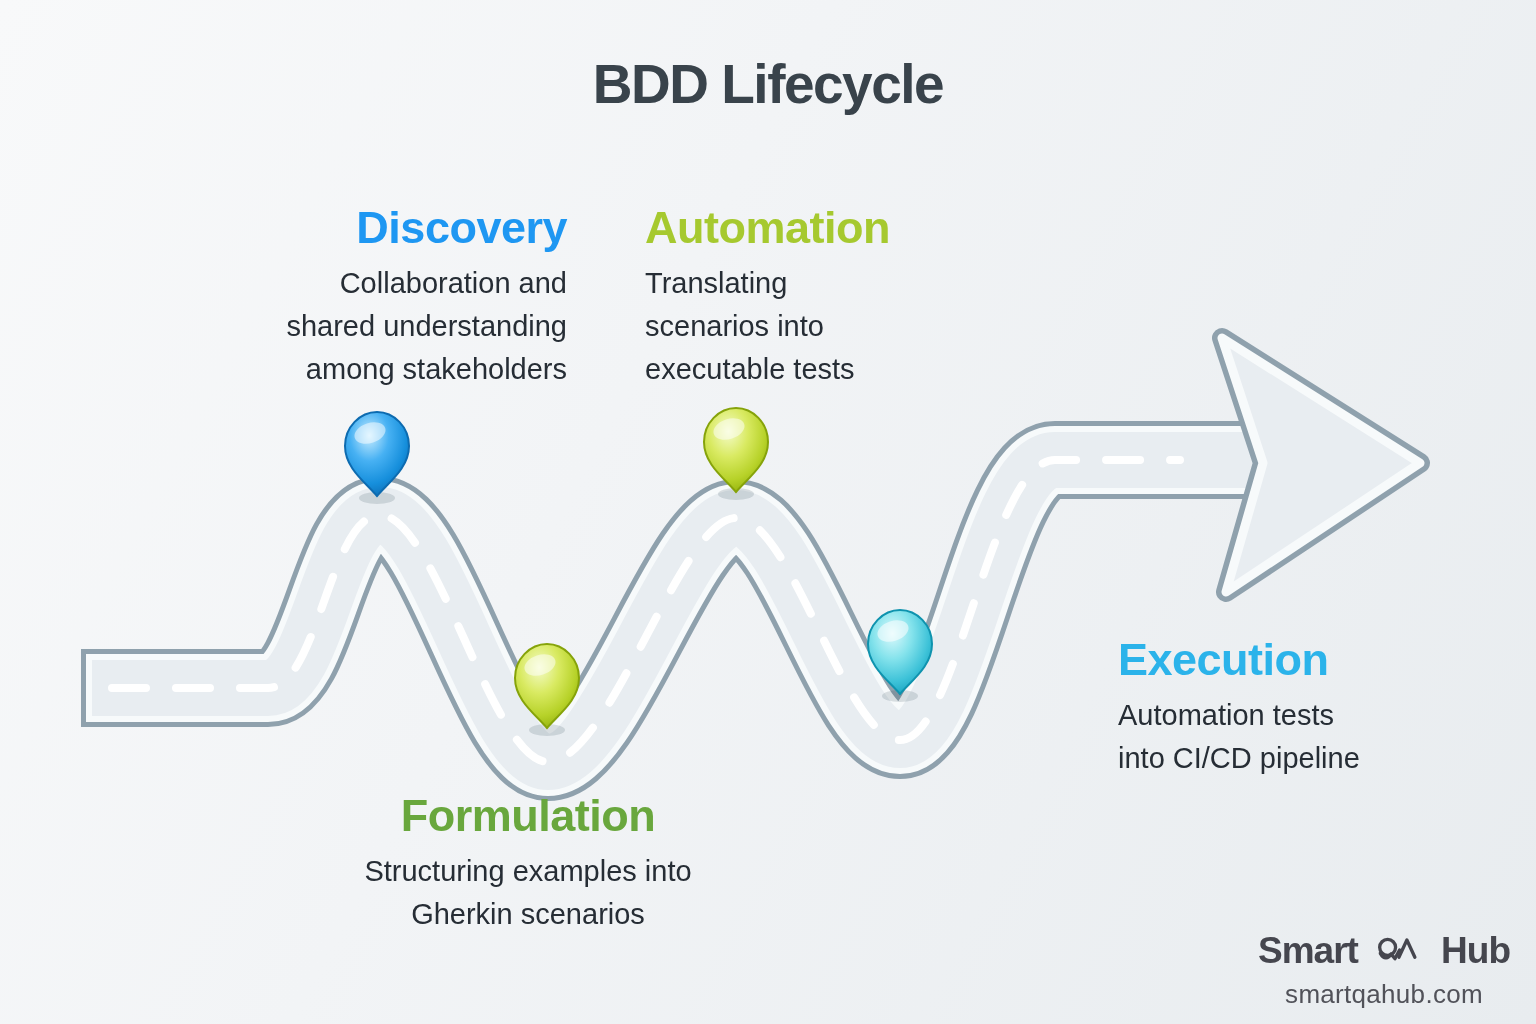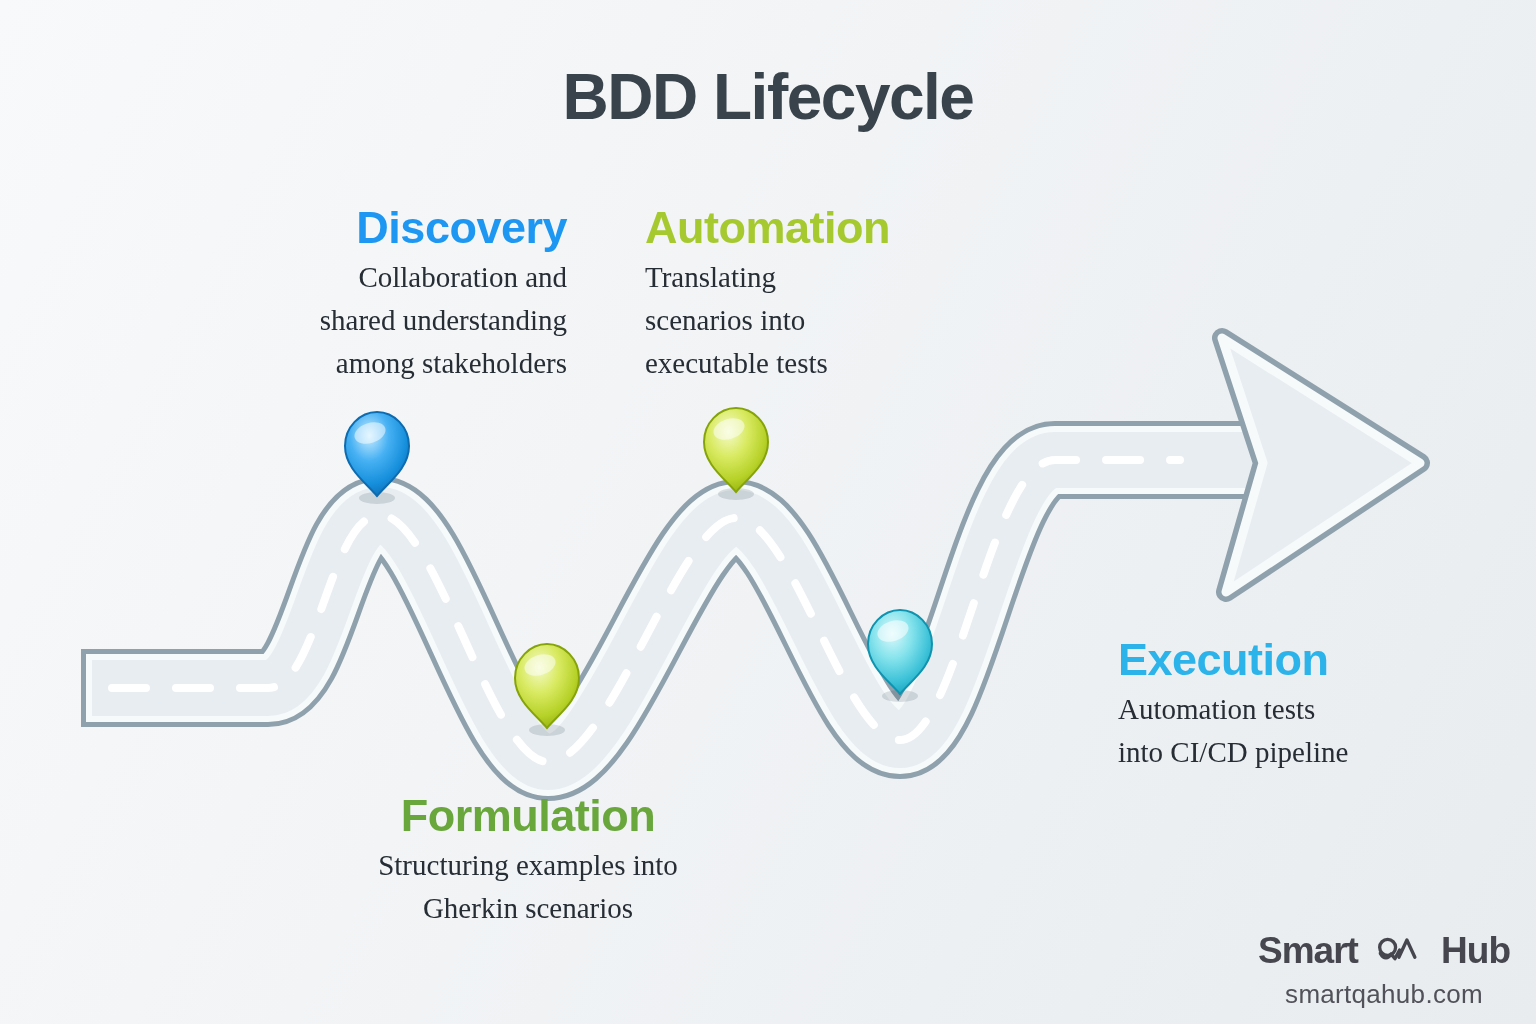--- a/index.html
+++ b/index.html
@@ -3,28 +3,28 @@
 <meta charset="utf-8">
 <style>
   html,body{margin:0;padding:0;background:#dfe3e6;}
   .canvas{
     position:relative;width:1536px;height:1024px;overflow:hidden;
     background:linear-gradient(118deg,#f8f9fa 0%,#f2f4f6 40%,#e8ecef 100%);
     font-family:"Liberation Sans",sans-serif;
   }
   .diagram-svg{position:absolute;left:0;top:0;width:1536px;height:1024px;}
   .title{
-    position:absolute;top:60px;left:0;width:100%;text-align:center;
-    font-size:64px;font-weight:700;color:#39434b;letter-spacing:-1.5px;
+    position:absolute;top:52px;left:0;width:100%;text-align:center;
+    font-size:55px;font-weight:700;color:#39434b;letter-spacing:-1.5px;
   }
   .stage{position:absolute;}
   .stage-heading{font-size:45px;font-weight:700;letter-spacing:-0.5px;line-height:1.05;}
   .stage-desc{
     font-size:29px;color:#262d35;line-height:1.47;white-space:pre-line;
-    margin-top:5px;font-weight:400;font-family:Liberation Serif, serif;
+    margin-top:11px;font-weight:400;
   }
   .stage--discovery{left:183px;top:204px;width:384px;text-align:right;}
   .stage--automation{left:645px;top:204px;width:340px;text-align:left;}
   .stage--formulation{left:328px;top:792px;width:400px;text-align:center;}
   .stage--execution{left:1118px;top:636px;width:350px;text-align:left;}
   .brand{position:absolute;top:928px;left:1258px;width:252px;text-align:center;}
   .brand-row{
     display:flex;align-items:center;justify-content:center;gap:18px;
     color:#45464e;font-weight:700;font-size:37px;letter-spacing:-1px;line-height:1;
   }

